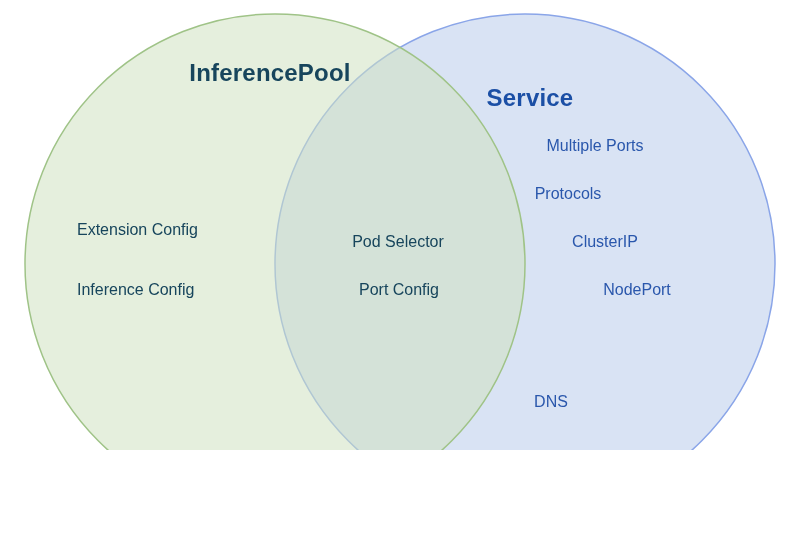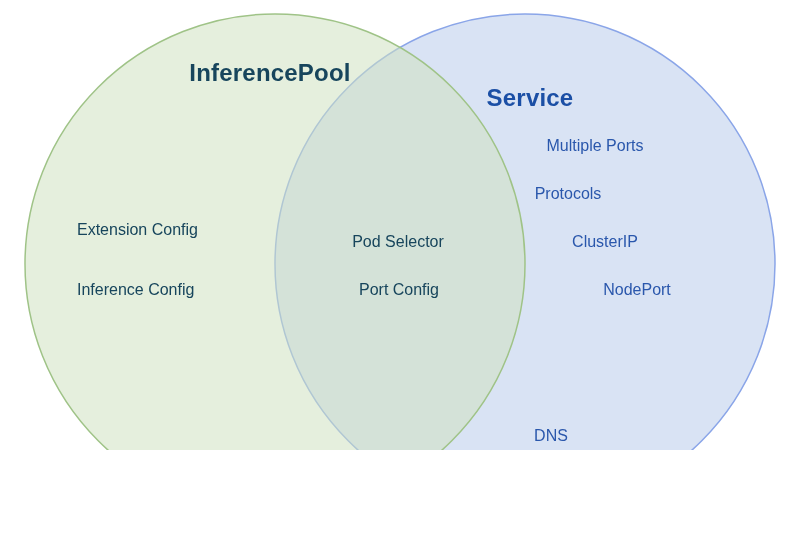--- a/index.html
+++ b/index.html
@@ -67,15 +67,15 @@
   <div class="label item blue-text" style="left:595px; top:146px;">Multiple Ports</div>
 
   <div class="label item blue-text" style="left:568px; top:194px;text-align:center;">Protocols</div>
 
   <div class="label item blue-text" style="left:605px; top:242px;">ClusterIP</div>
 
   <div class="label item blue-text" style="left:606px; top:290px;margin-left:31px;">NodePort</div>
 
 
 
-  <div class="label item blue-text" style="left:551px; top:436px;text-align:center;">DNS</div>
+  <div class="label item blue-text" style="left:551px; top:402px;text-align:center;">DNS</div>
 
 </div>
 
 </body></html>

